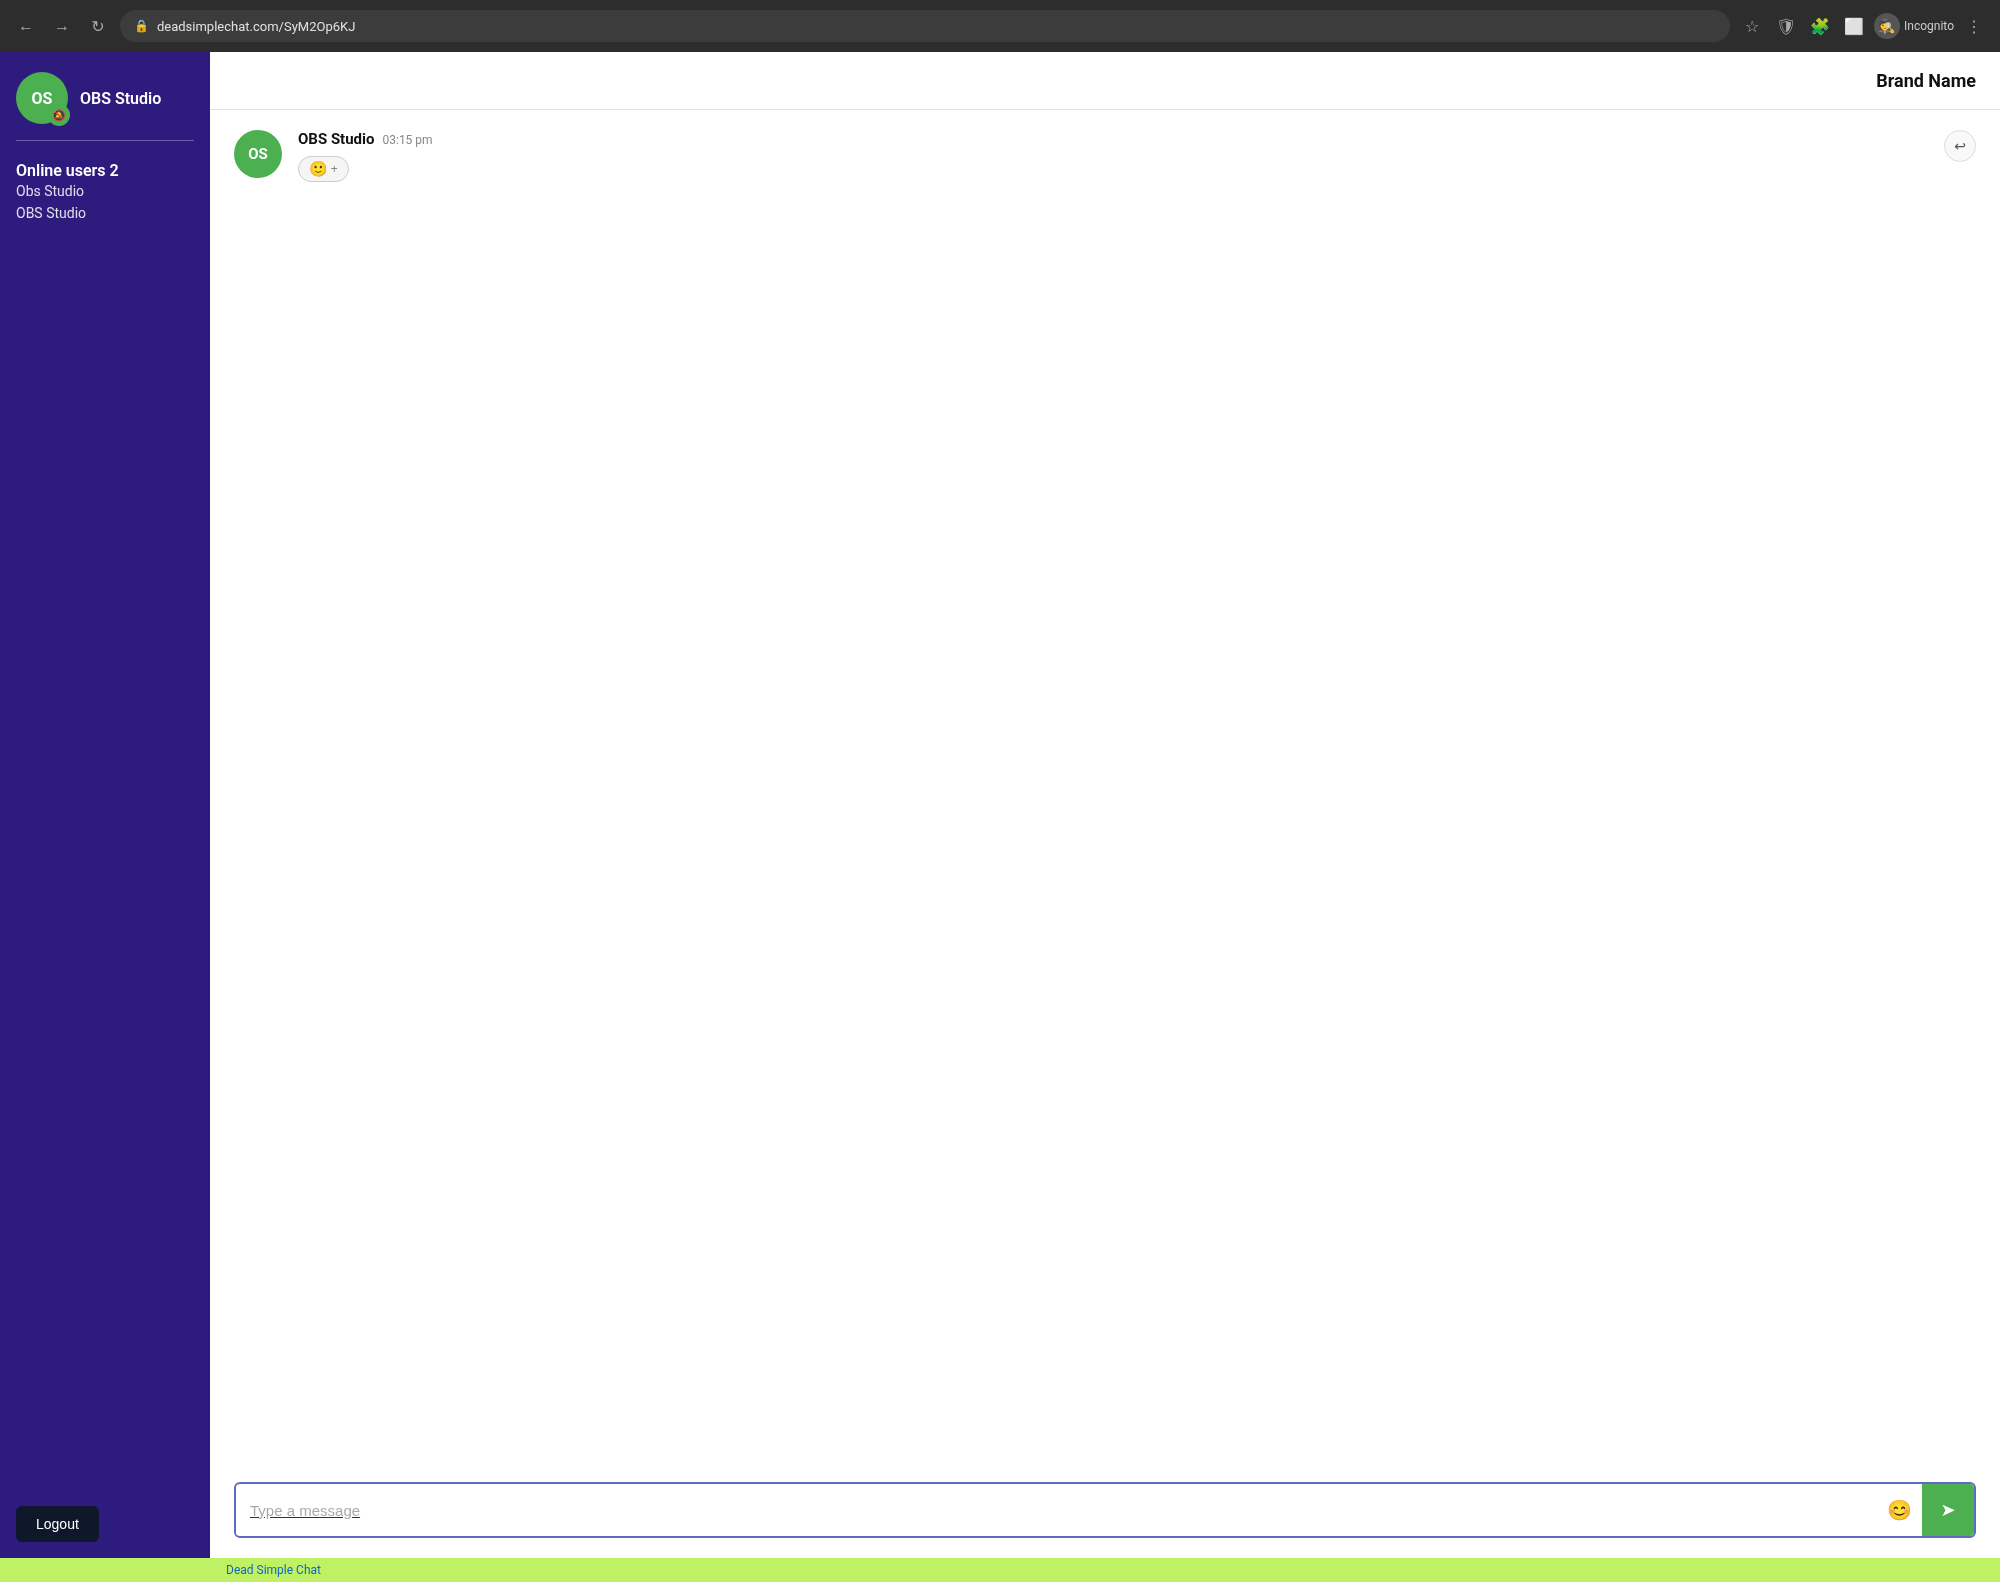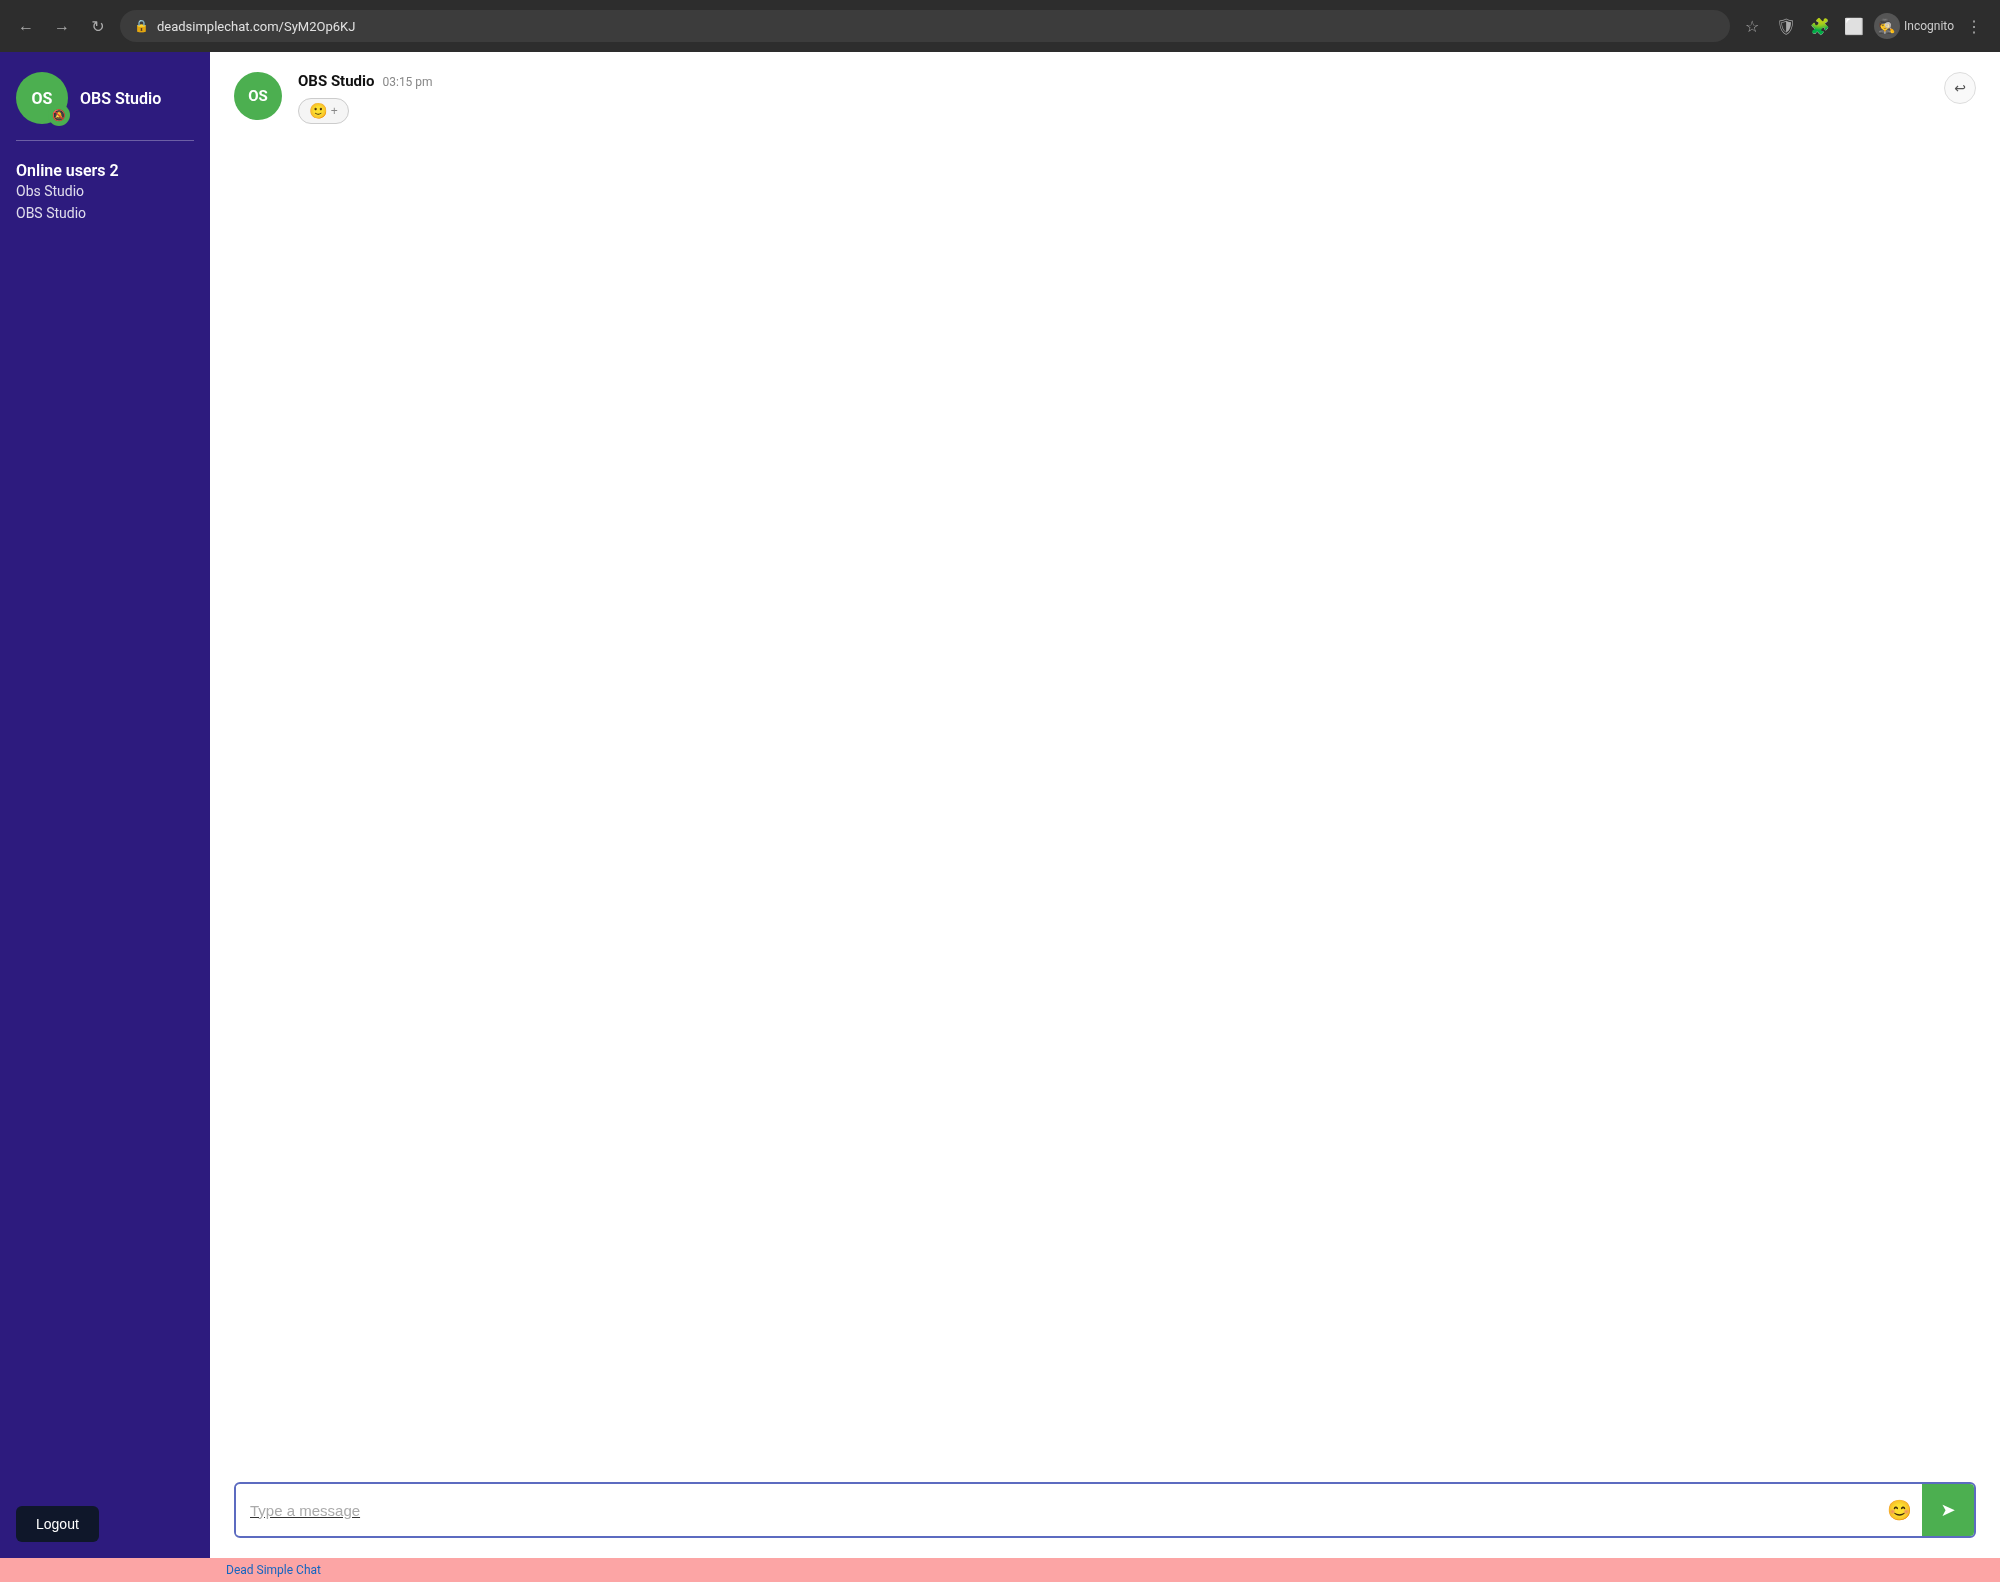--- a/index.html
+++ b/index.html
@@ -270,21 +270,21 @@
       border: none;
       display: flex; align-items: center; justify-content: center;
       cursor: pointer;
       color: white;
       font-size: 18px;
     }
 
     
     .app-footer {
       height: 24px;
-      background: #fca5a5;
+      background: #bef264;
       display: flex;
       align-items: center;
       padding: 0 0 0 210px;
       text-align: right;
     }
     .footer-link {
       font-size: 12px;
       color: #1565c0;
       text-decoration: none;
       padding-left: 16px;
@@ -332,20 +332,23 @@
       <div class="online-user-item">Obs Studio</div>
       <div class="online-user-item">OBS Studio</div>
     </div>
     <div class="sidebar-spacer"></div>
     <div class="logout-section">
       <button class="logout-btn">Logout</button>
     </div>
   </div>
 
   <div class="chat-main">
+    <div class="chat-header">
+      <span class="brand-name">Brand Name</span>
+    </div>
     <div class="chat-messages">
 
       <div class="message-row">
         <div class="message-avatar">
           <span>OS</span>
         </div>
         <div class="message-content">
           <div class="message-meta">
             <span class="message-sender">OBS Studio</span>
             <span class="message-time">03:15 pm</span>

